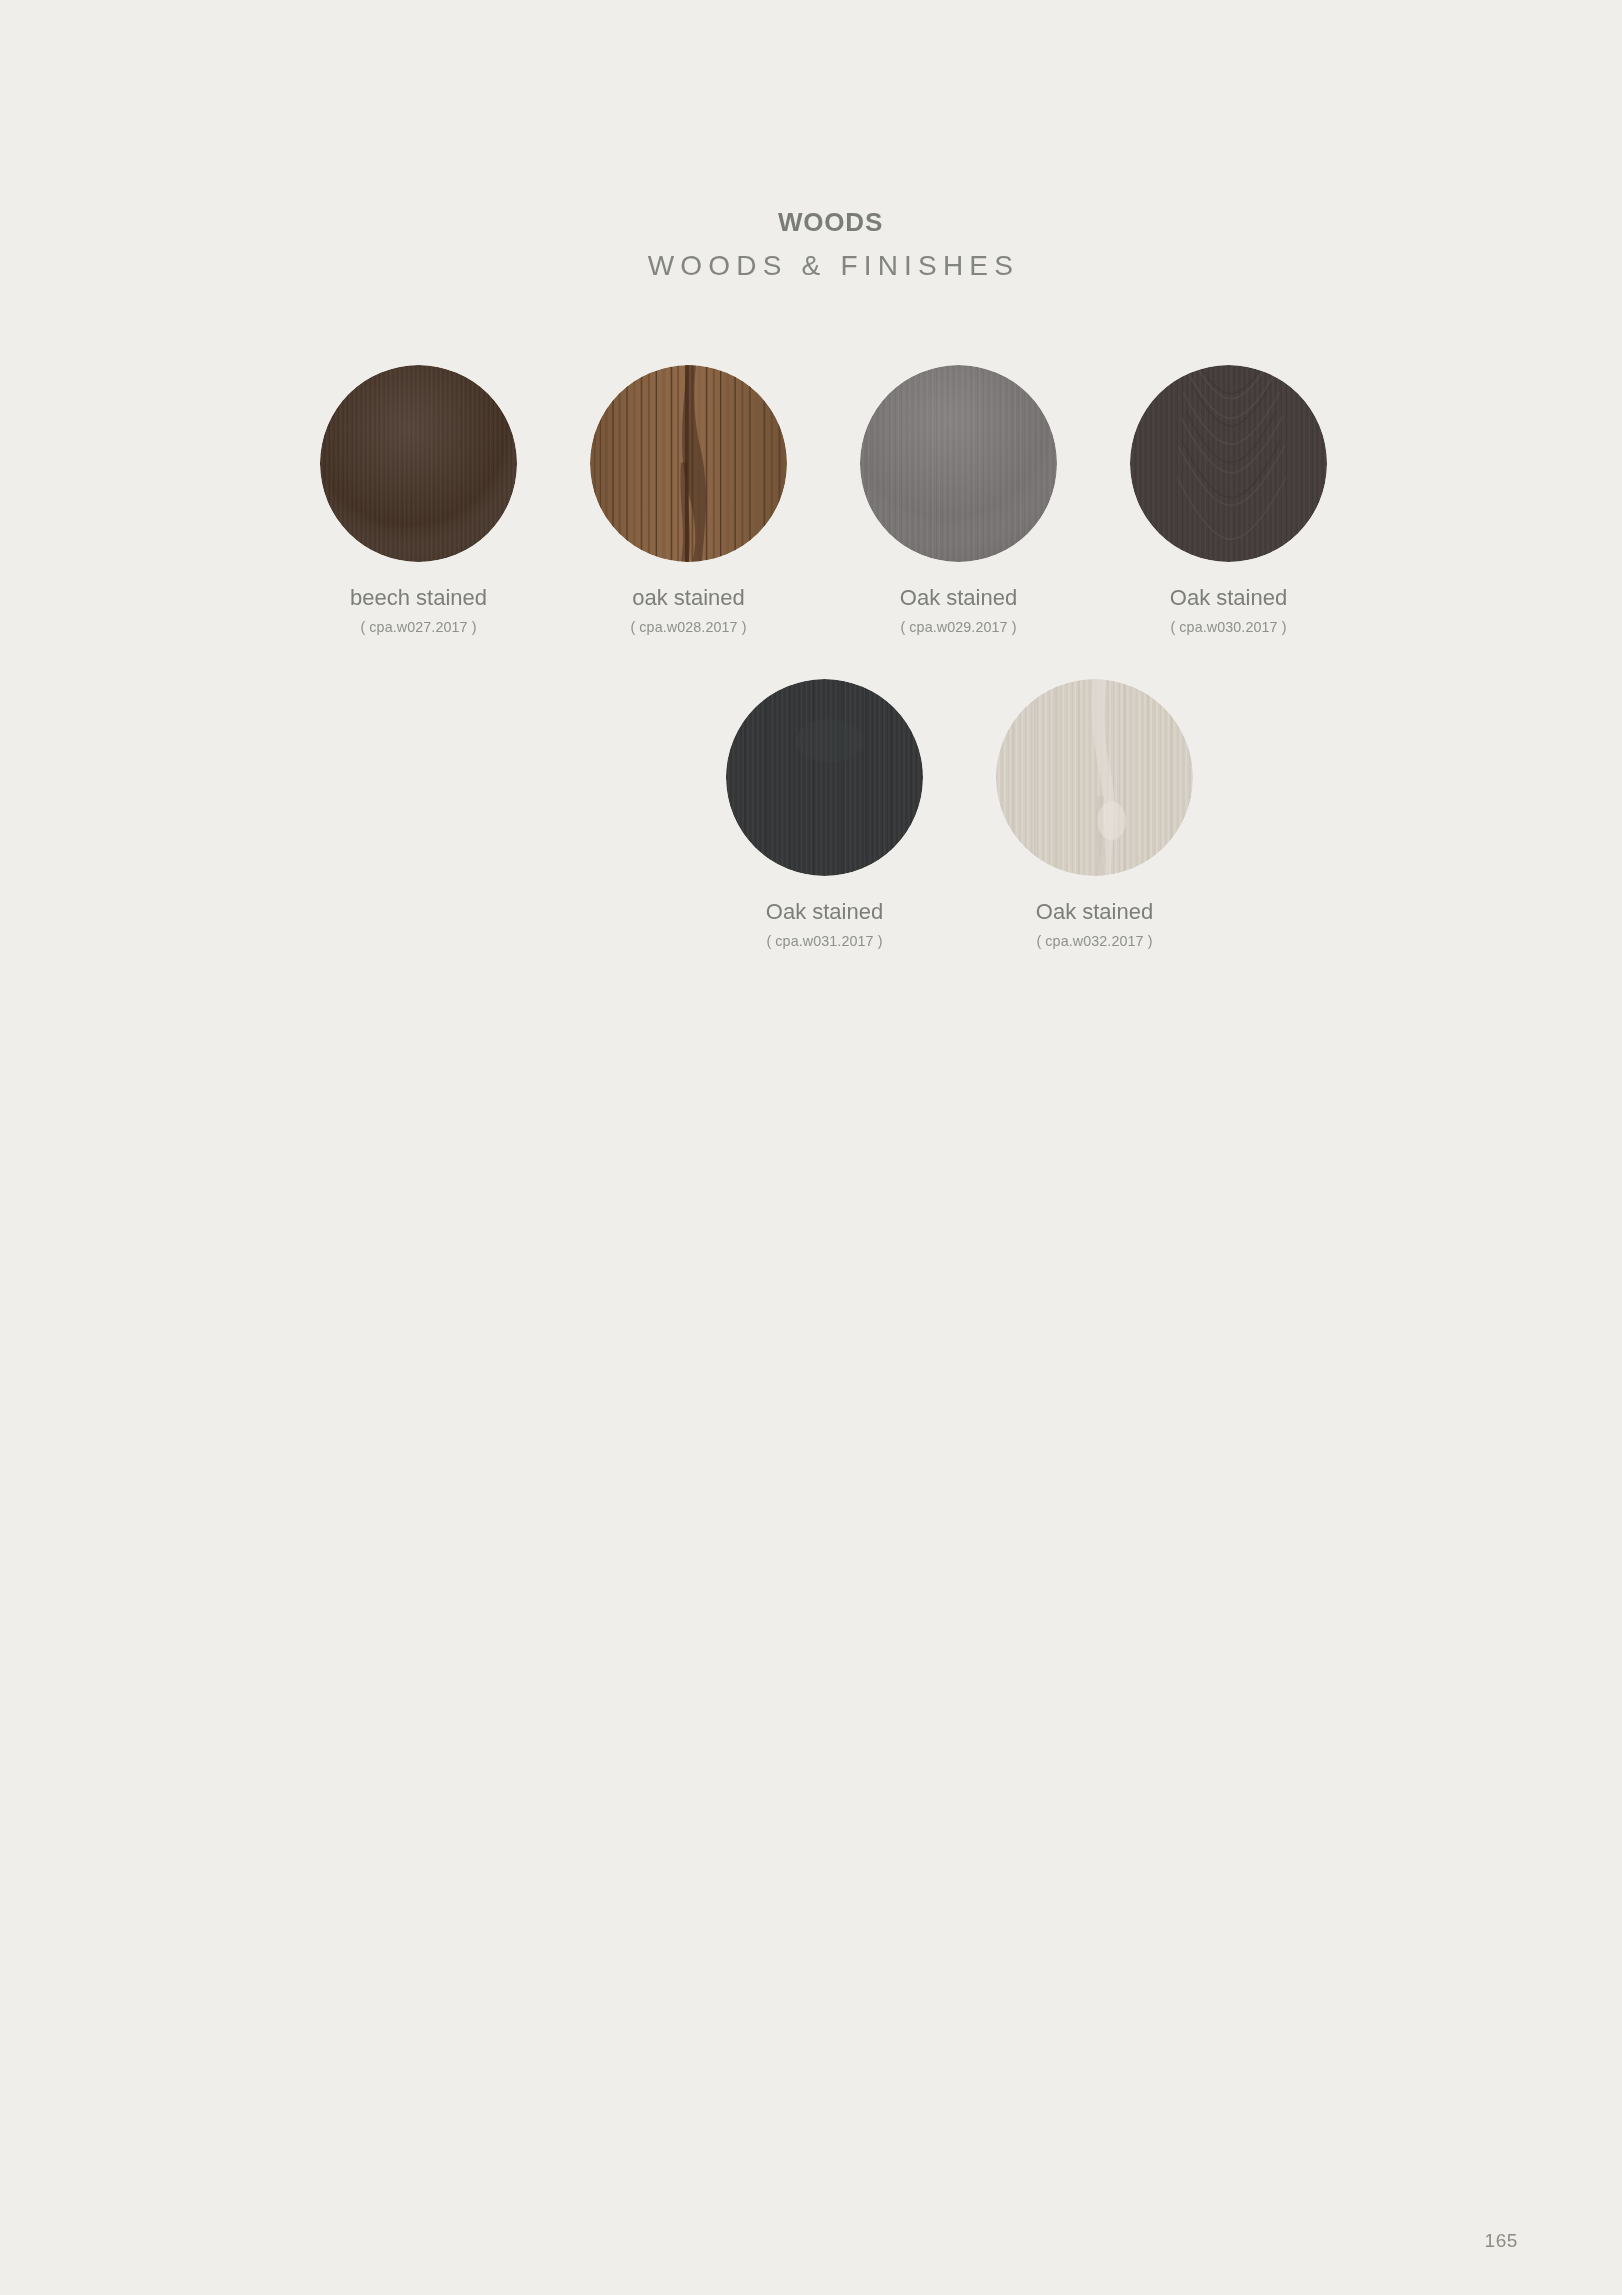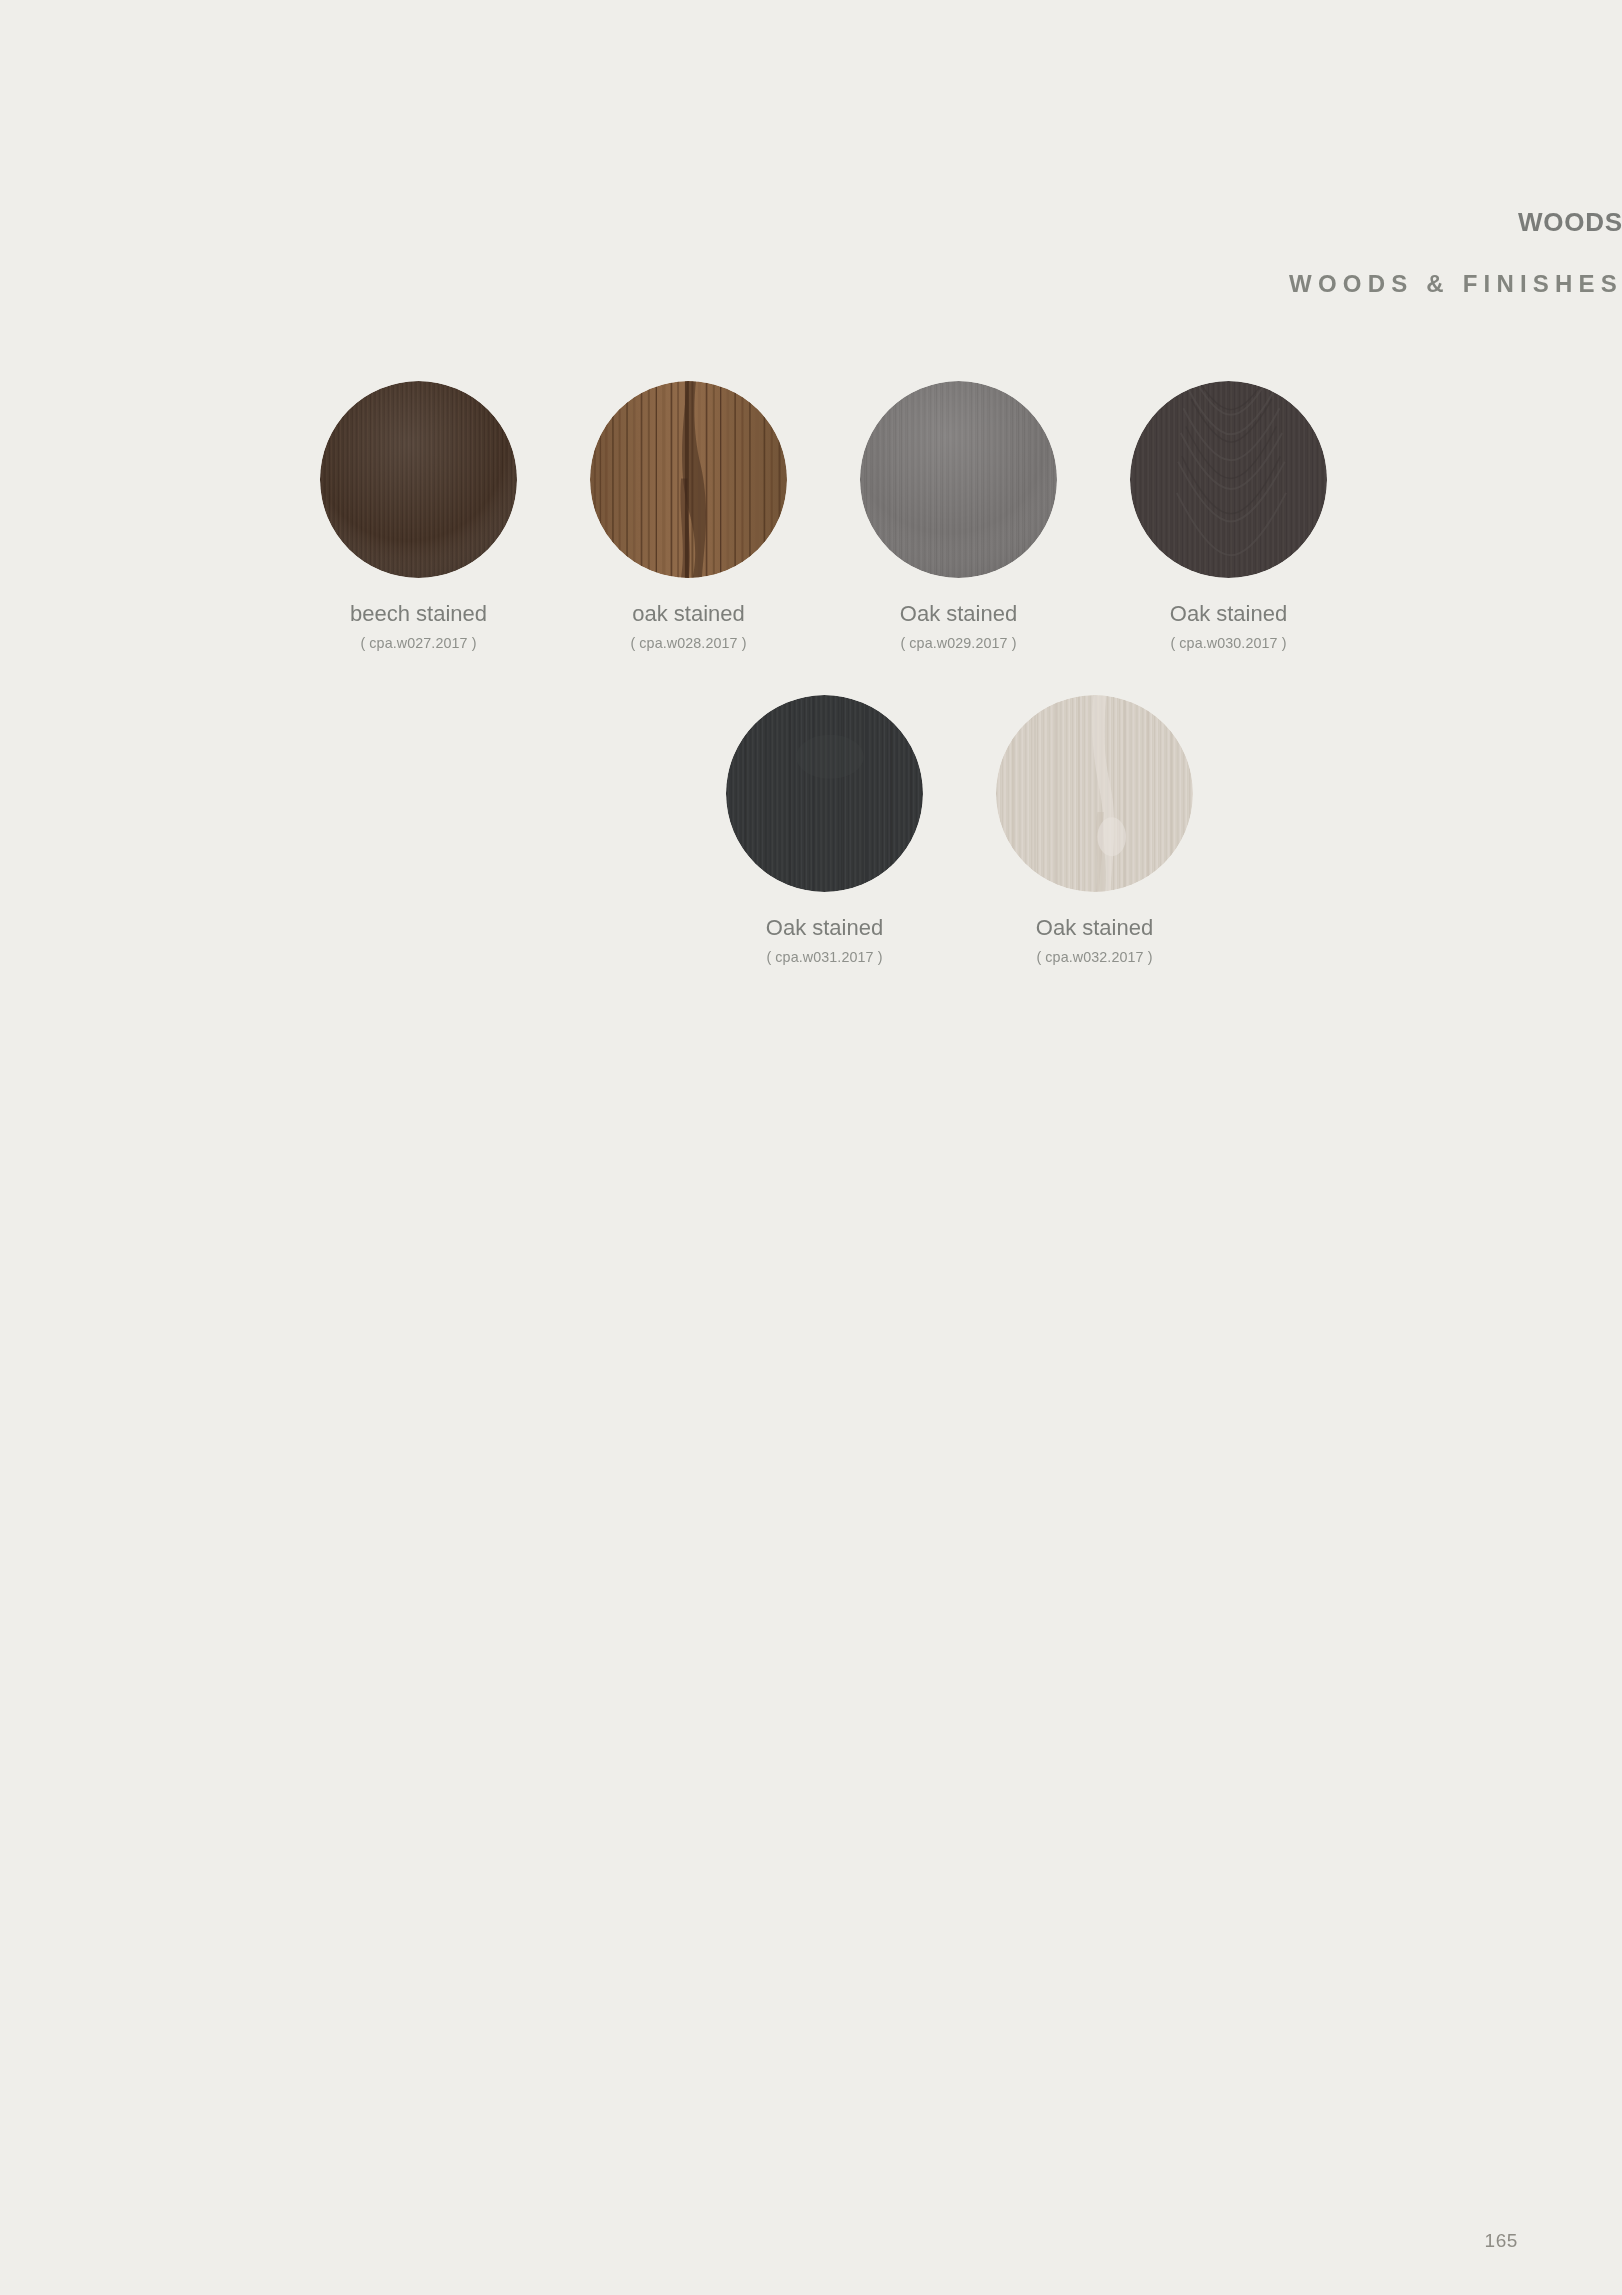--- a/index.html
+++ b/index.html
@@ -13,40 +13,40 @@
     background: #efeeea;
     font-family: "Liberation Sans", sans-serif;
     -webkit-font-smoothing: antialiased;
     overflow: hidden;
     position: relative;
   }
 
   
   .page-header {
     width: 100%;
-    text-align: right;
+    text-align: center;
     padding-top: 209px;
     box-sizing: border-box;
     padding-left: 38px;
   }
   .page-title {
     font-size: 26px;
     font-weight: bold;
     color: #7a7c79;
     letter-spacing: 0.8px;
     line-height: 1.0;
     margin: 0;
   }
   .page-subtitle {
-    font-size: 24px;
-    font-weight: 700;
+    font-size: 28px;
+    font-weight: 400;
     color: #83857f;
     letter-spacing: 6.2px;
     line-height: 1.0;
-    margin: 37px 0 0 0;
+    margin: 17px 0 0 0;
     padding-left: 5.8px;
   }
 
   
   .swatch-grid {
     margin: 0 auto;
     width: 1378px;
     position: relative;
   }
   .swatch-row {

